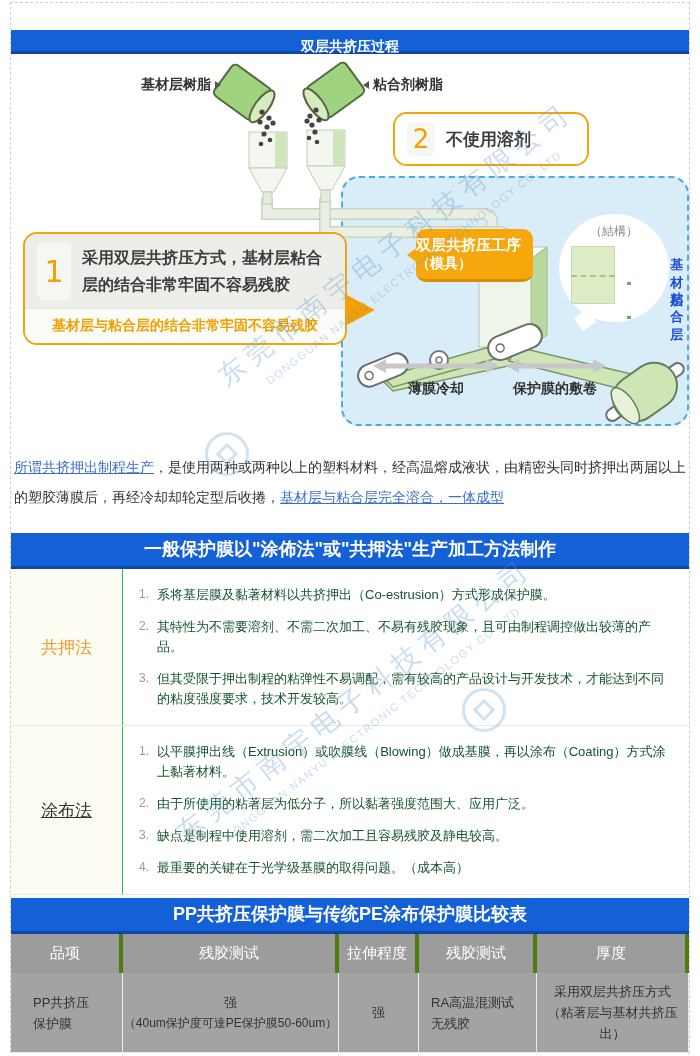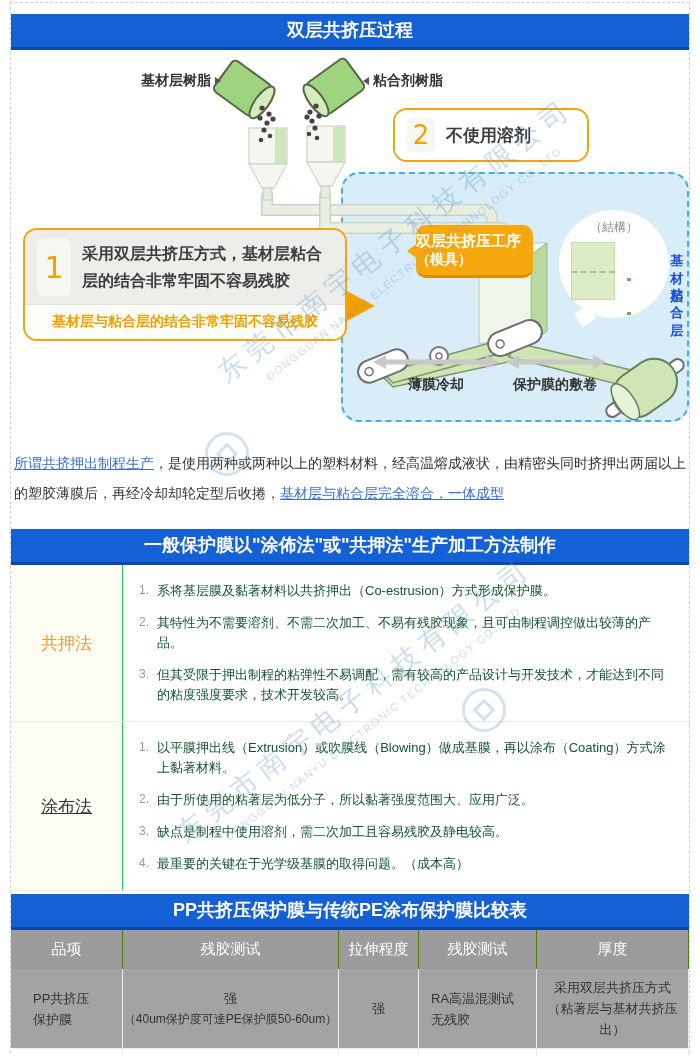--- a/index.html
+++ b/index.html
@@ -1,21 +1,21 @@
 <!DOCTYPE html>
 <html><head>
 <meta charset="utf-8">
 <style>
   * { margin:0; padding:0; box-sizing:border-box; }
   html,body { width:700px; background:#fff; font-family:"Liberation Sans","DejaVu Sans",sans-serif; }
   #page { position:relative; width:700px; height:1056px; background:#fff; overflow:hidden; }
   #frame { position:absolute; left:10px; top:2px; width:680px; height:1051px; border:1px dashed #cfcfcf; background:#fff; }
 
   .bar { background:#1460d6; color:#fff; font-weight:bold; text-align:center; border-bottom:3px solid #0d47ab; }
-  .bar1 { margin-top:11px; height:36px; line-height:33px; font-size:18px; }
+  .bar1 { margin-top:27px; height:24px; line-height:33px; font-size:14px; }
   .barsub { height:36px; line-height:33px; font-size:18px; }
 
   
   #diagram { position:relative; height:392px; background:#fff; }
   .bluebox { position:absolute; left:330px; top:122px; width:348px; height:250px;
              background:#d9edf8; border:2px dashed #49aede; border-radius:18px; z-index:1; }
   #machinery { position:absolute; left:0; top:0; z-index:2; }
 
   .resin-label { position:absolute; top:22px; font-size:14px; font-weight:bold; color:#333; z-index:3; }
   .tri-r { display:inline-block; width:0; height:0; border-top:4px solid transparent; border-bottom:4px solid transparent; border-left:6px solid #555; margin-left:4px; }
@@ -74,21 +74,21 @@
   .m-label.orange { color:#f09a2a; }
   .m-label.dark { color:#333;text-decoration:underline; }
   .m-body { flex:1; padding:10px 16px; display:flex; flex-direction:column; justify-content:center; }
   .m-row1 .m-body { min-height:129px; } .m-row2 .m-body { min-height:126px; }
   .li { display:flex; margin:6px 0; }
   .li .n { flex:0 0 18px; color:#9a9a9a; font-size:12px; padding-top:2px; }
   .li .t { flex:1; font-size:13px; line-height:20px; color:#14532d; }
 
   
   .c-head { display:flex; background:#9c9c9c; height:39px; }
-  .c-head .hc { display:flex; align-items:center; justify-content:center; color:#fff; font-size:15px; border-right:1px solid #4d7c0f; }
+  .c-head .hc { display:flex; align-items:center; justify-content:center; color:#fff; font-size:15px; border-right:4px solid #4d7c0f; }
   .c-row { display:flex; border-bottom:1px solid #ececec; }
   .c-row .cc { display:flex; flex-direction:column; align-items:center; justify-content:center; border-right:1px solid #ececec; font-size:13px; color:#333; line-height:21px; text-align:center; }
   .c1 { flex:0 0 112px; } .c2 { flex:0 0 216px; } .c3 { flex:0 0 80px; } .c4 { flex:0 0 118px; } .c5 { flex:1; }
   .c-row1 { background:#a3a3a3; min-height:80px; }
   .c-row2 { background:#fff; min-height:75px; }
   .pp-name { color:#f3b13f; font-size:15px; line-height:24px; align-items:flex-start !important; padding-left:22px; }
   .pe-name { font-size:13px; }
   .note { font-size:12px; }
   .cc.left { align-items:flex-start !important; padding-left:12px; text-align:left; }
 </style>

